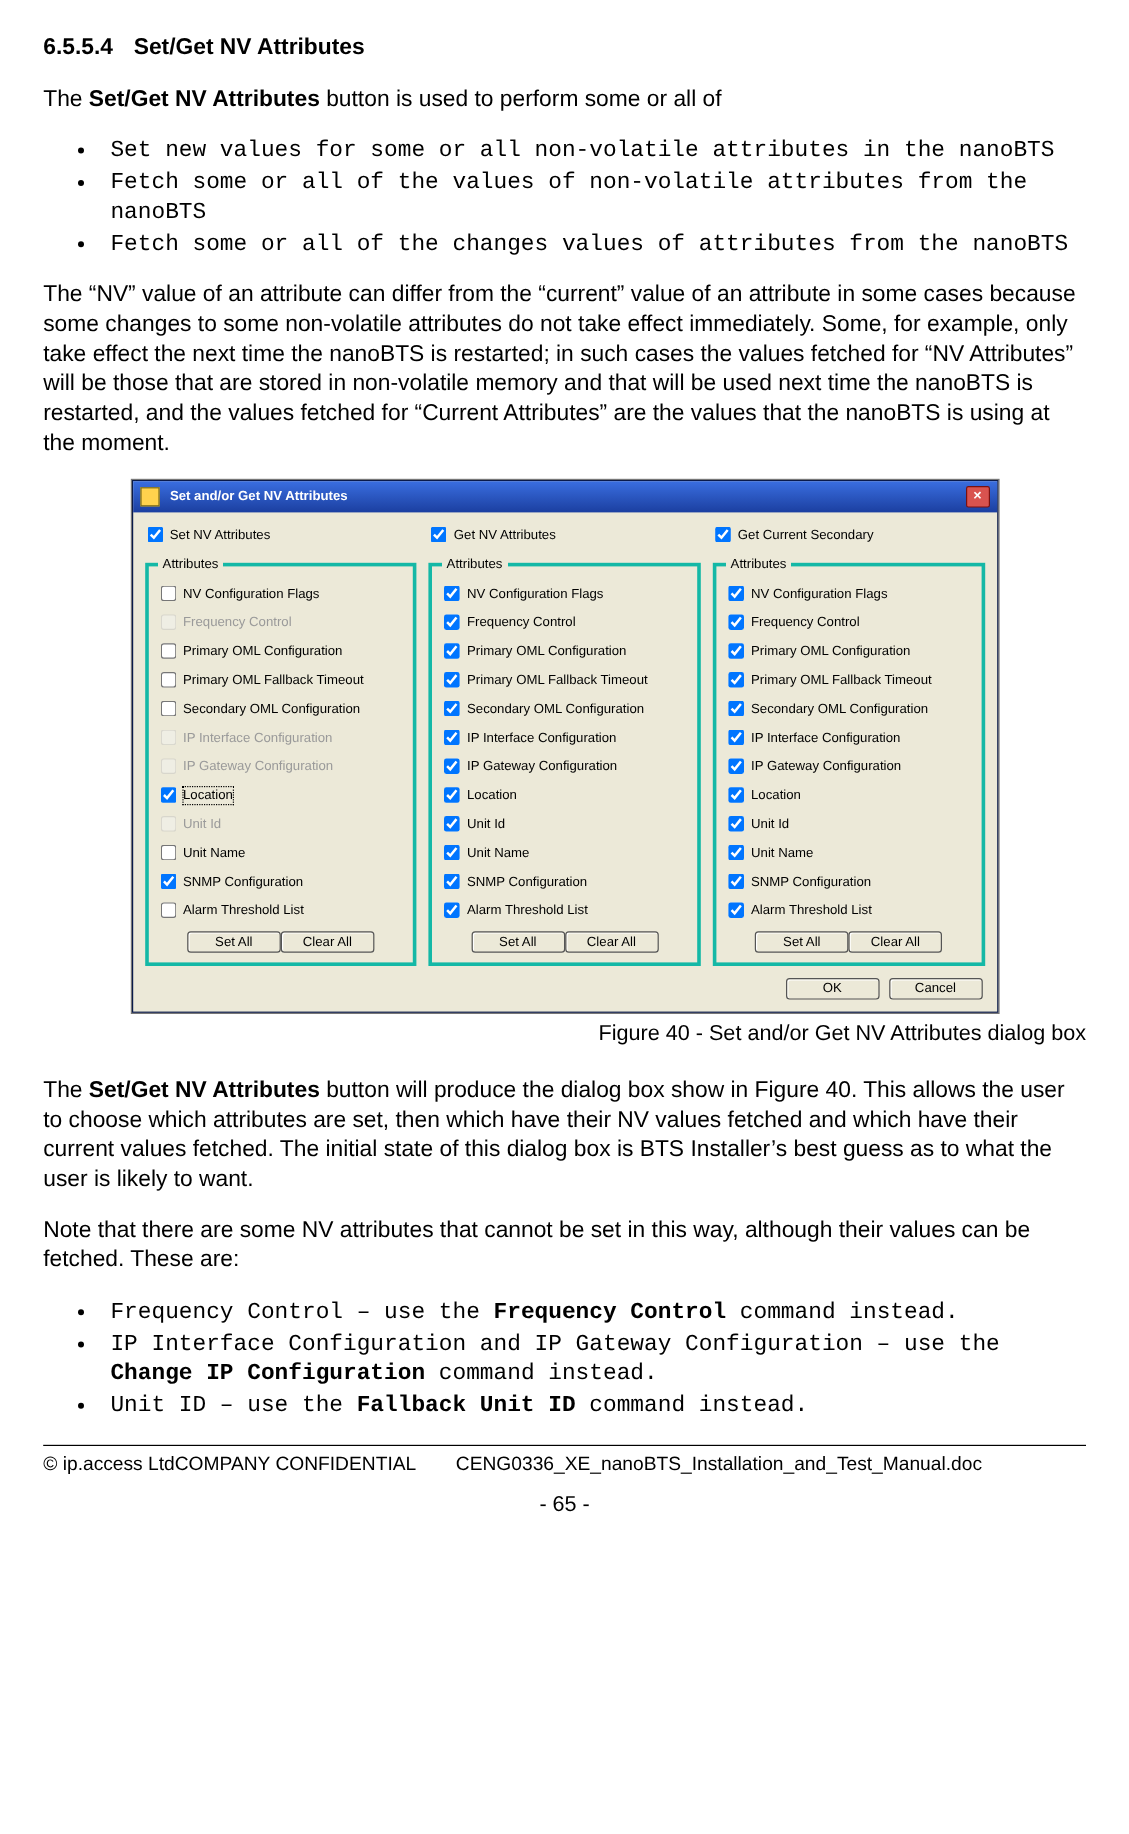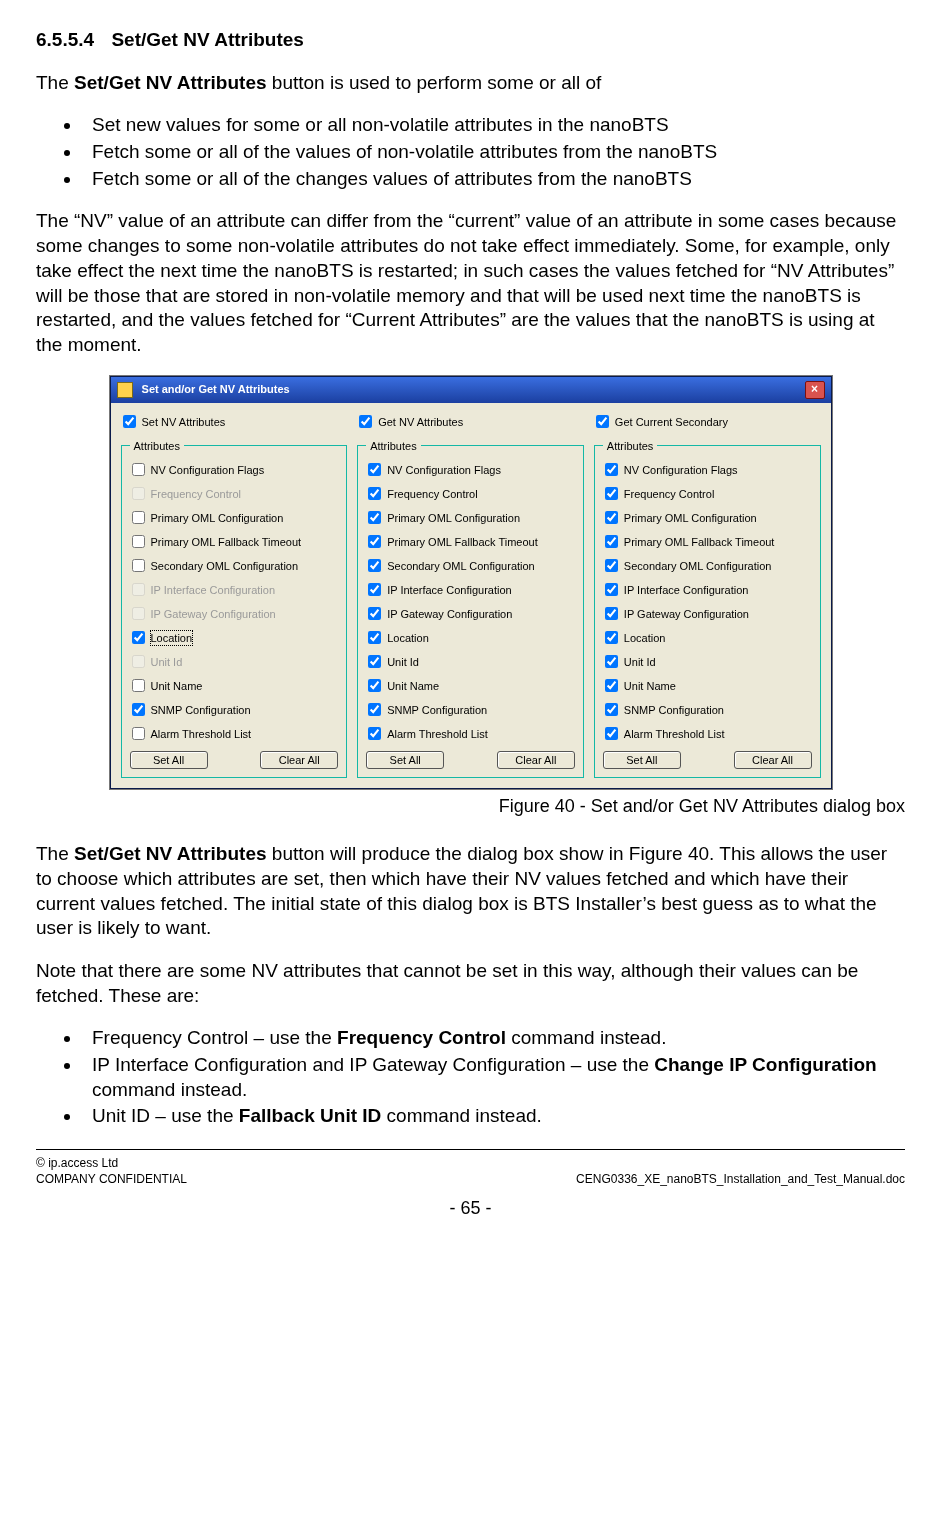--- a/index.html
+++ b/index.html
@@ -10,21 +10,21 @@
     padding: 28px 36px 10px 36px;
     width: 941px;
     box-sizing: border-box;
     font-size: 19px;
     line-height: 1.3;
   }
   .section-num { font-weight: bold; margin-right: 12px; }
   h2 { font-size: 19px; font-weight: bold; margin: 0 0 18px 0; }
   p { margin: 0 0 18px 0; }
   .bold { font-weight: bold; }
-  ul { margin: 0 0 18px 0; padding-left: 46px; }
+  ul { margin: 0 0 18px 0; padding-left: 46px; font-family: Liberation Mono, monospace; }
   ul li { margin-bottom: 2px; padding-left: 10px; }
 
   
   .dlg-wrap { text-align: center; margin: 4px 0 4px 0; }
   .dlg {
     display: inline-block;
     text-align: left;
     width: 720px;
     font-family: Tahoma, Arial, sans-serif;
     font-size: 11px;
@@ -61,41 +61,41 @@
     font-size: 12px;
     border-radius: 2px;
   }
   .dlg-body {
     padding: 8px 10px 10px 10px;
   }
   .cols { display: flex; gap: 10px; }
   .col { flex: 1; }
   .top-check { margin: 2px 0 6px 4px; height: 16px;}
   fieldset.attr {
-    border: 1px solid #14b8a6;
+    border: 3px solid #14b8a6;
     padding: 6px 8px 8px 8px;
     margin: 0;
   }
   fieldset.attr legend { padding: 0 4px; font-size: 11px; }
   .cb-row {
     margin: 4px 0 8px 2px;
     display: flex;
     align-items: flex-start;
     gap: 6px;
     height: 16px;
   }
   .cb-row input[type=checkbox] {
     width: 13px; height: 13px;
     margin: 0;
   }
   .cb-row.disabled span { color: #9a9a9a; }
   .cb-row.disabled input { opacity: .6; }
   .cb-row.focus span { outline: 1px dotted #000; outline-offset: 0px;}
   .btnrow {
-    display: flex; margin-top: 6px; justify-content: space-between;
+    display: flex; margin-top: 6px; justify-content: center;
   }
   .win-btn {
     font-family: Tahoma, Arial, sans-serif;
     font-size: 11px;
     background: #ece9d8;
     border: 1px solid #555;
     border-radius: 3px;
     padding: 2px 0;
     min-width: 78px;
     box-shadow: inset 1px 1px 0 #fff;
@@ -108,23 +108,23 @@
   }
   .figure-caption {
     text-align: right;
     font-weight: normal;
     margin: 6px 0 24px 0;
     font-size: 18px;
   }
 
   hr.page-rule { border: none; border-top: 1.5px solid #000; margin: 20px 0 6px 0; }
   .footer {
-    font-size: 12px;
+    font-size: 16px;
     display: flex;
-    flex-direction: column;
+    flex-direction: row;
     gap: 0;
   }
   .footer .line2 { display: flex; justify-content: space-between; gap: 33px; }
   .pagenum { text-align: center; margin-top: 10px; font-size: 18px;}
 </style>
 </head>
 <body>
 
 <h2>
   <span class="section-num">6.5.5.4</span>
@@ -331,20 +331,24 @@
                 <input type="checkbox" checked="" style="">
                 <span>Alarm Threshold List</span>
               </div>
               <div class="btnrow">
                 <button class="win-btn">Set All</button>
                 <button class="win-btn">Clear All</button>
               </div>
             </fieldset>
           </div>
         </div>
+      <div class="bottom-btns">
+        <button class="win-btn">OK</button>
+        <button class="win-btn">Cancel</button>
+      </div>
     </div>
   </div>
 </div>
 
 <div class="figure-caption">Figure 40 - Set and/or Get NV Attributes dialog box</div>
 
 <p>
   <span>The </span><span class="bold">Set/Get NV Attributes</span><span> button will produce the dialog box show in Figure 40. This allows the user to choose which attributes are set, then which have their NV values fetched and which have their current values fetched. The initial state of this dialog box is BTS Installer’s best guess as to what the user is likely to want.</span>
 </p>
 

